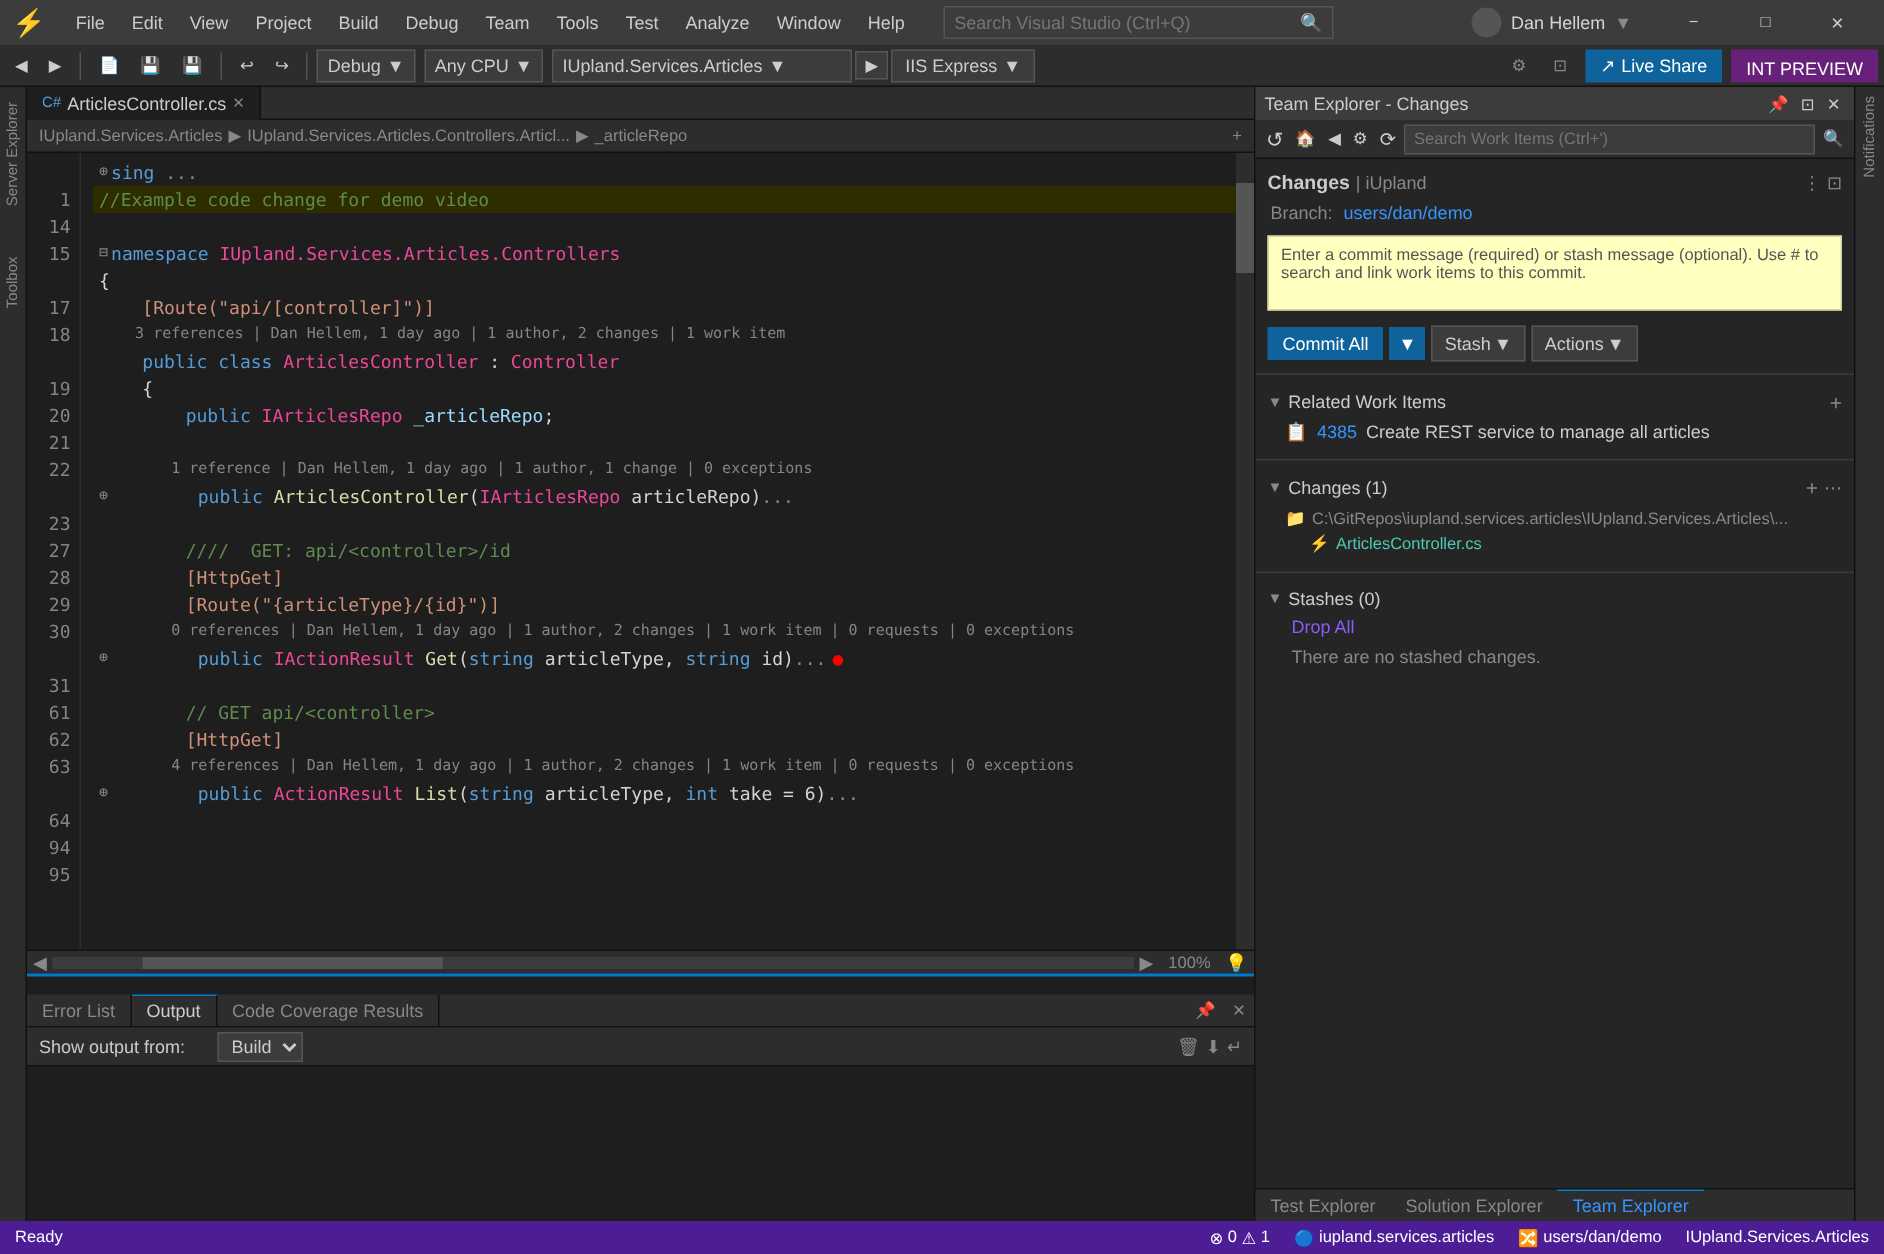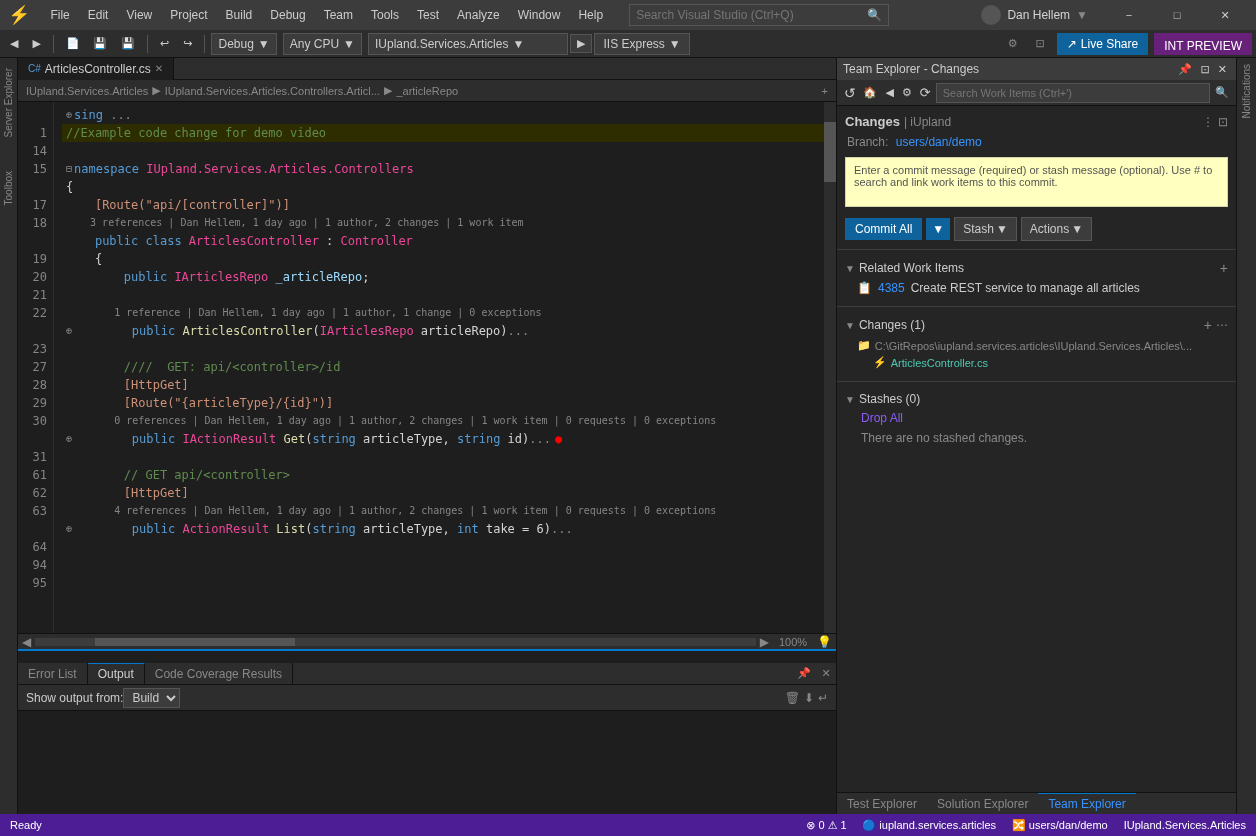--- a/index.html
+++ b/index.html
@@ -349,21 +349,21 @@
           <span>Output</span>
         </div>
         <div class="btab">
           <span>Code Coverage Results</span>
         </div>
         <div class="btab-controls" style="margin-left:auto;display:flex;gap:2px;">
           <div class="btab-btn">📌</div>
           <div class="btab-btn">✕</div>
         </div>
       </div>
-      <div id="output-header" style="height:26px;background:#2d2d2d;display:flex;align-items:center;padding:0 8px;gap:0;font-size:12px;color:#ccc;border-bottom:1px solid #111;">
+      <div id="output-header" style="height:26px;background:#2d2d2d;display:flex;align-items:center;padding:0 8px;gap:22px;font-size:12px;color:#ccc;border-bottom:1px solid #111;">
         <span>Show output from:</span>
         <select style="background:#3c3c3c;border:1px solid #555;color:#ccc;font-size:12px;outline:none;padding:1px 4px;">
           <option value="Build">Build</option>
         </select>
         <div style="margin-left:auto;display:flex;gap:4px;">
           <span style="cursor:pointer;color:#888;">🗑</span>
           <span style="cursor:pointer;color:#888;">⬇</span>
           <span style="cursor:pointer;color:#888;">↵</span>
         </div>
       </div>

